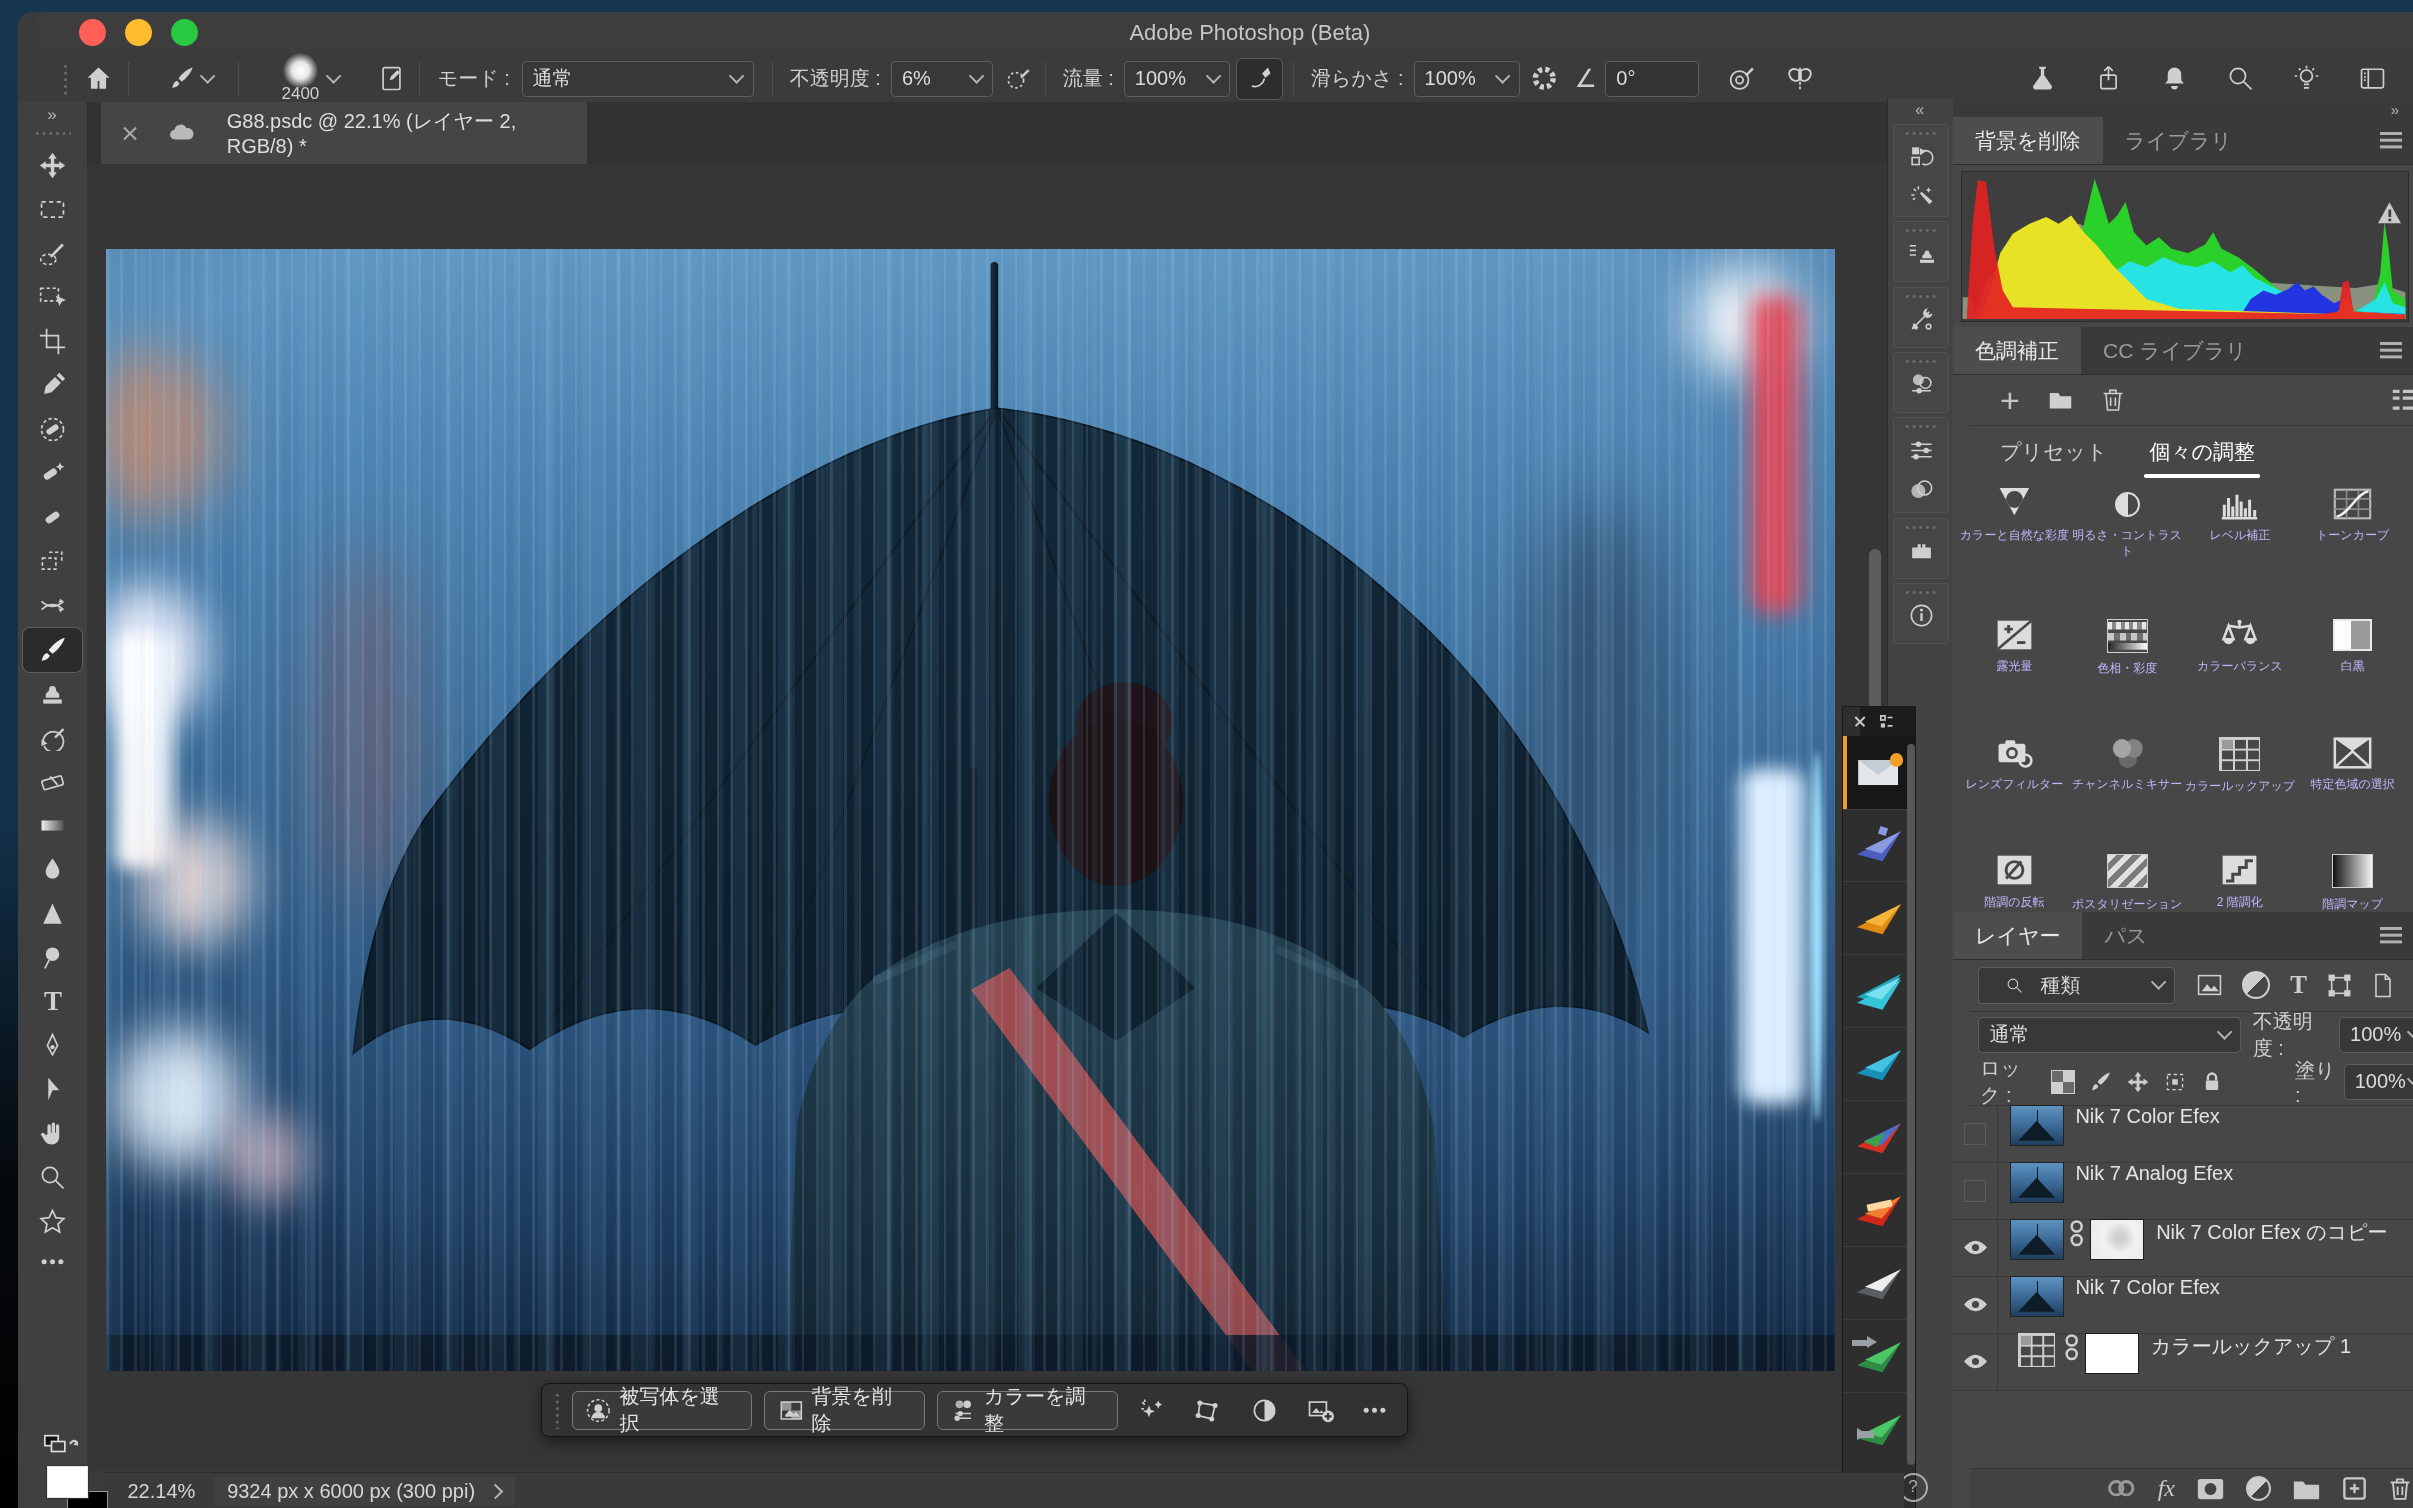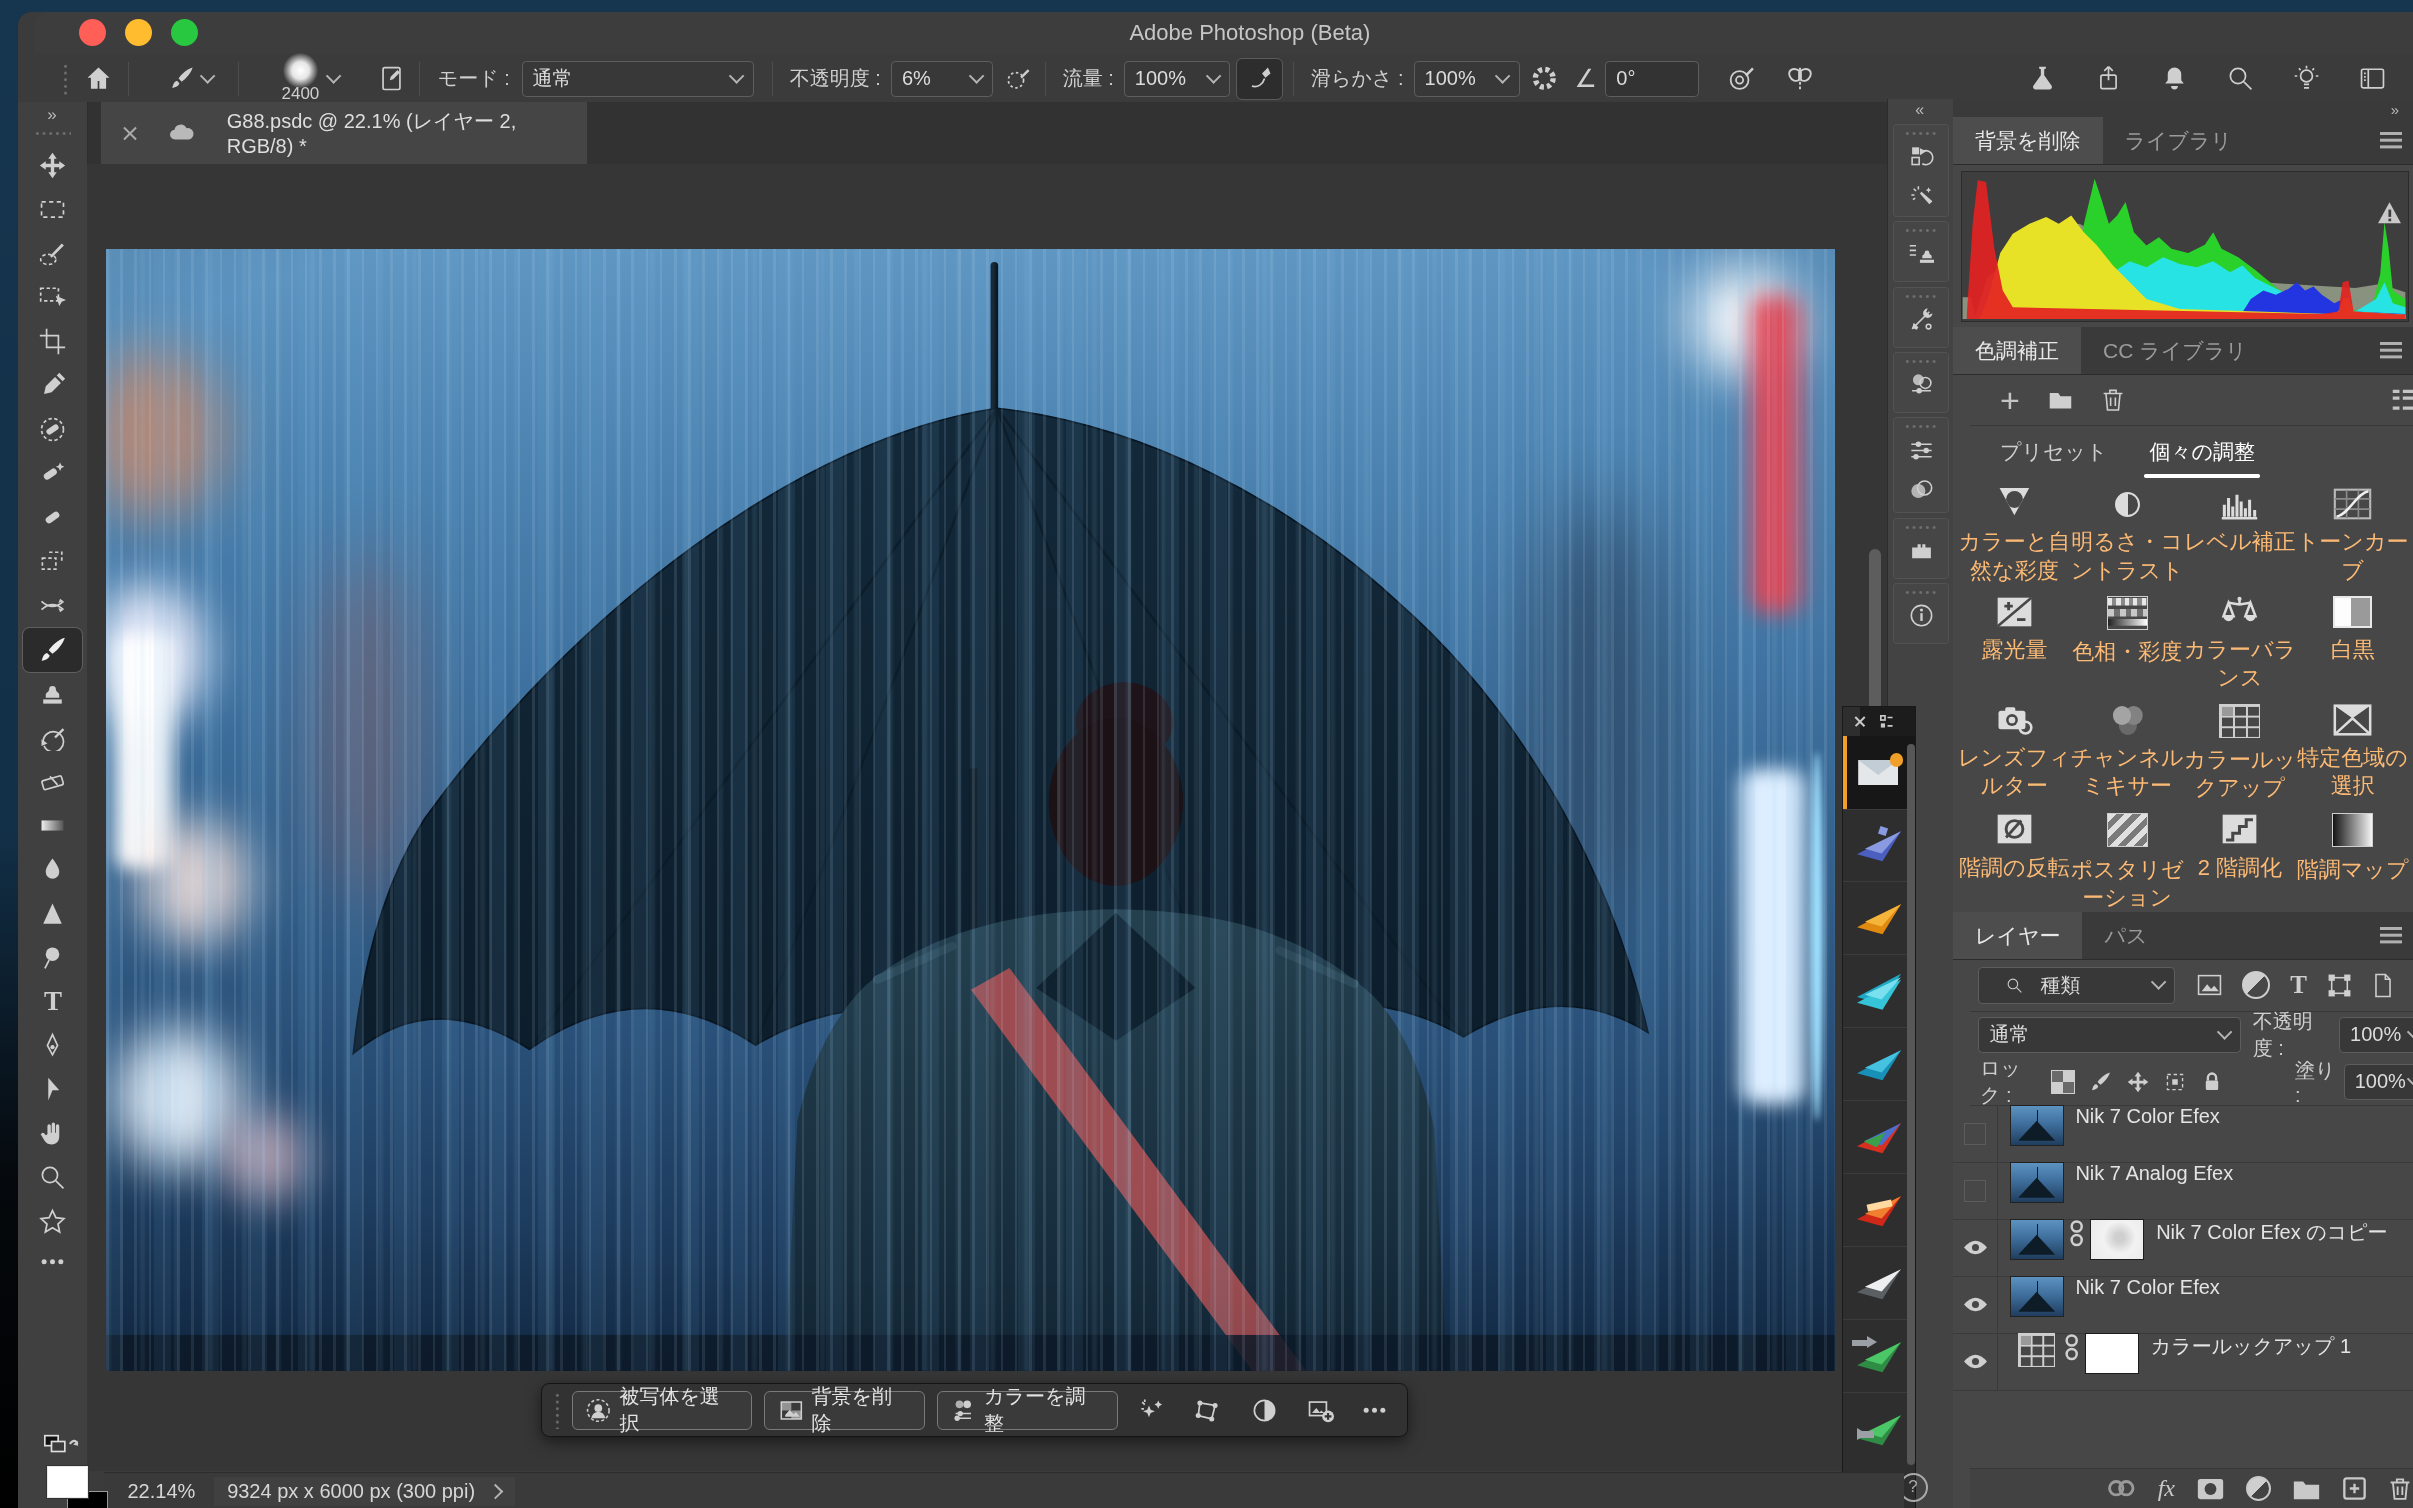--- a/index.html
+++ b/index.html
@@ -37,21 +37,21 @@
   .tbbtn{height:37px;border:0.8px solid #7a7a7a;border-radius:5.9px;display:flex;align-items:center;gap:8.4px;padding:0 13.4px;color:#e3e3e3;background:#3a3a3a;}
   .scrollv{left:1869px;top:549px;width:11.7px;height:344px;border-radius:5.9px;background:#5d5d5d;}
   .scrollh{left:918px;top:1482px;width:478px;height:11.7px;border-radius:5.9px;background:#5d5d5d;}
   .colcol{left:1887px;top:99px;width:65px;height:1410px;background:#434343;border-left:0.8px solid #2c2c2c;border-right:0.8px solid #2c2c2c;}
   .colbox{position:absolute;left:5px;width:54px;border:0.8px solid #535353;border-radius:3.4px;background:#464646;}
   .dock{left:1953px;top:99px;width:461px;height:1410px;background:#474747;}
   .ptabs{position:absolute;left:0;width:461px;height:47px;background:#3a3a3a;display:flex;border-bottom:0.8px solid #2c2c2c;}
   .ptab{padding:0 22px;display:flex;align-items:center;font-size:21px;color:#9b9b9b;}
   .ptab.active{background:#4d4d4d;color:#e8e8e8;}
   .hmb{position:absolute;width:22px;height:2.5px;background:#b0b0b0;box-shadow:0 6.7px 0 #b0b0b0,0 13.4px 0 #b0b0b0;}
-  .gcell{display:flex;flex-direction:column;align-items:center;text-align:center;font-size:22px;line-height:1.28;color:#fdba74;gap:8.4px;}
+  .gcell{display:flex;flex-direction:column;align-items:center;text-align:center;font-size:12px;line-height:1.28;color:#c4b5fd;gap:8.4px;}
   .gi{width:39px;height:32px;position:relative;flex:0 0 auto;}
   .layrow{position:absolute;left:0;width:461px;height:57px;border-bottom:0.8px solid #3a3a3a;display:flex;align-items:flex-start;}
   .eyecell{width:44px;height:100%;border-right:0.8px solid #3a3a3a;display:flex;align-items:center;justify-content:center;flex:0 0 auto;}
   .thumb{width:52px;height:39px;border:0.8px solid #222;background:
     linear-gradient(180deg,#5d93c0 0%,#3f6f9d 45%,#203e5e 100%);position:relative;overflow:hidden;flex:0 0 auto;}
   .thumb::before{content:"";position:absolute;left:50%;top:38%;width:37px;height:20px;transform:translateX(-50%);background:#0e1c28;clip-path:polygon(50% 0,100% 100%,0 100%);}
   .thumb::after{content:"";position:absolute;left:50%;top:10%;width:1.7px;height:30%;background:#0e1c28;}
   .lname{margin-left:11.7px;color:#e4e4e4;font-size:20px;white-space:nowrap;}
   .maskth{width:52px;height:39px;border:1.7px solid #1d1d1d;background:#fff;flex:0 0 auto;}
   .chain{display:flex;flex-direction:column;align-items:center;margin:0 6.7px;flex:0 0 auto;}

